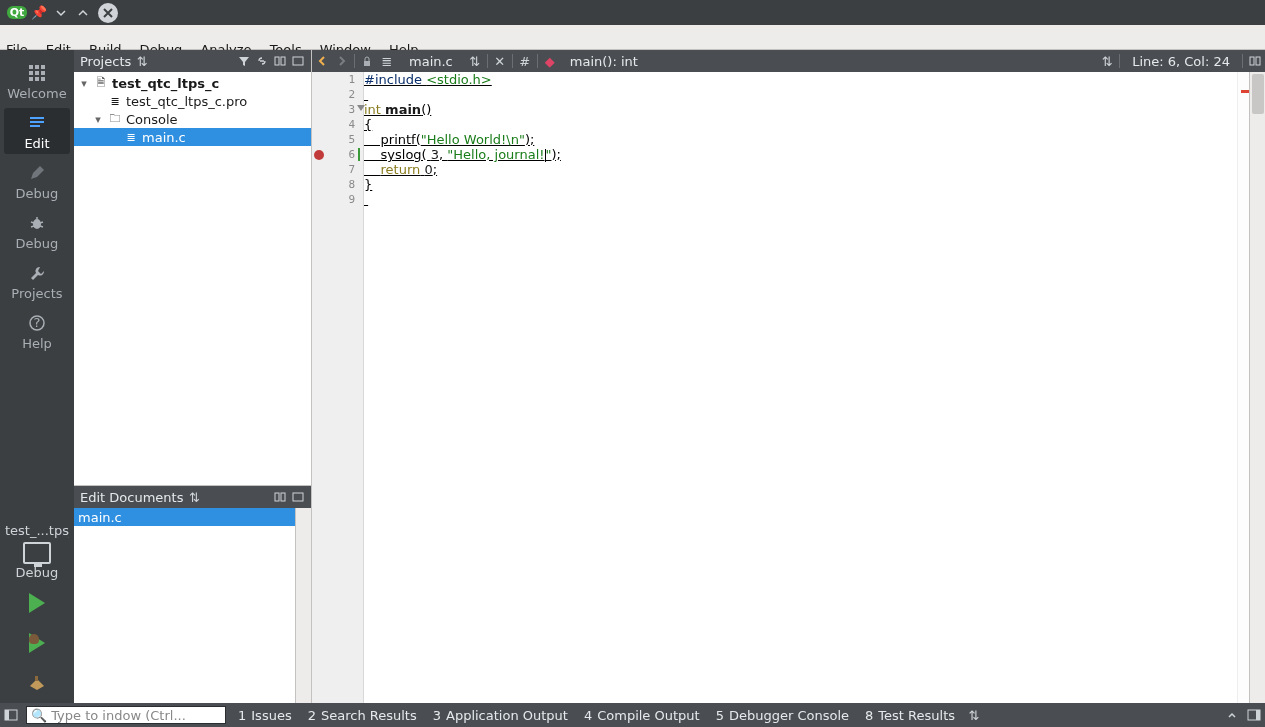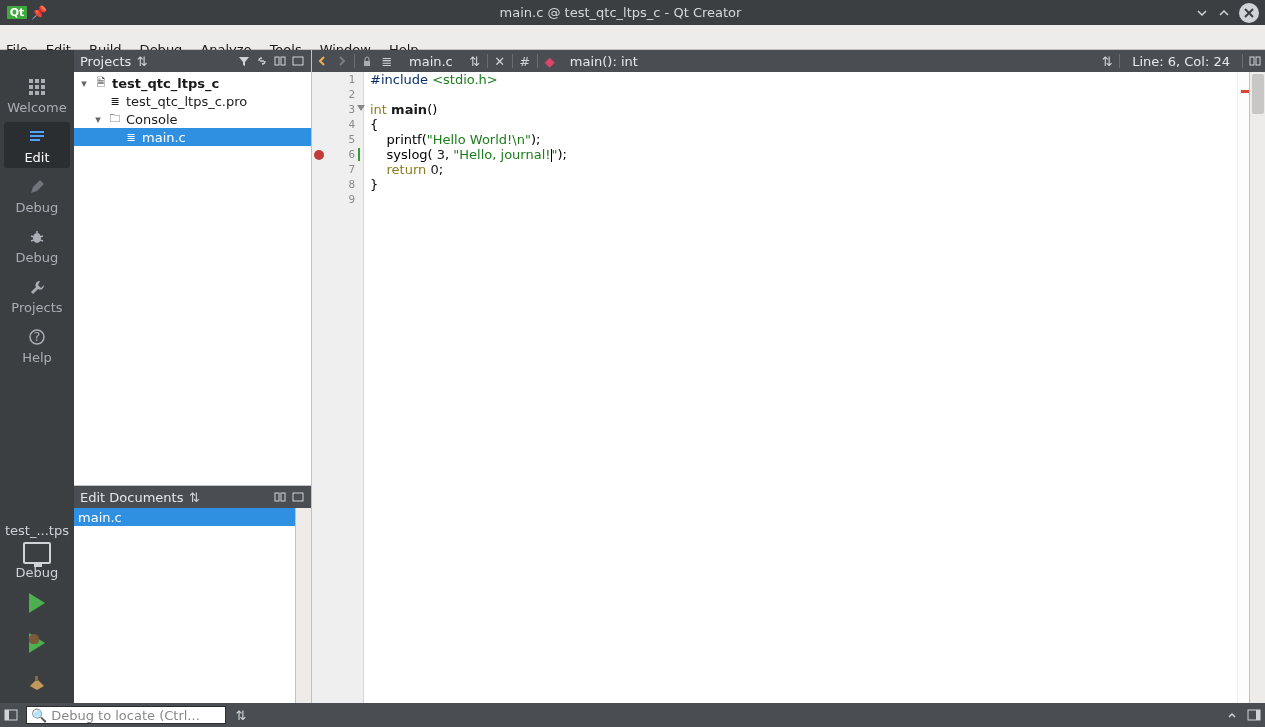--- a/index.html
+++ b/index.html
@@ -1,28 +1,28 @@
 <!DOCTYPE html>
 <html><head>
 <meta charset="utf-8">
 <style>
 * { margin:0; padding:0; box-sizing:border-box; font-family:"DejaVu Sans","Segoe UI",sans-serif; font-size:13px; }
 body { width:1265px; height:727px; background:#fff; overflow:hidden; display:flex; flex-direction:column; position:relative; }
 .titlebar { height:25px; background:#3b3f42; color:#d4d9dc; display:flex; align-items:center; padding:0 6px; }
 .titlebar .title { flex:1; text-align:center; font-size:13px; }
 .tb-icon { width:18px; height:18px; display:flex; align-items:center; justify-content:center; margin:0 2px; color:#cfd4d8; }
 .tb-close { width:20px; height:20px; border-radius:50%; background:#d0d4d8; color:#3b3f42; font-weight:bold; display:flex; align-items:center; justify-content:center; margin-left:4px; }
-.qt-badge { background:#3fa83f; color:#fff; border-radius:1px; padding:0 3px; font-size:11px; font-weight:bold; }
+.qt-badge { background:#3fa83f; color:#fff; border-radius:6px; padding:0 3px; font-size:11px; font-weight:bold; }
 
 .menubar { height:25px; background:#edeceb; border-bottom:1px solid #c4c2c0; display:flex; align-items:center; padding:0 6px; gap:18px; }
 .menubar span { font-size:13px; color:#1a1a1a; cursor:pointer;margin-top:24px; }
 .menubar span u { text-decoration:underline; }
 
 .main { flex:1; display:flex; min-height:0; }
-.modebar { width:74px; background:#3b3f42; color:#cfd4d8; display:flex; flex-direction:column; align-items:center; padding-top:20px; }
+.modebar { width:74px; background:#3b3f42; color:#cfd4d8; display:flex; flex-direction:column; align-items:center; padding-top:6px; }
 .mode-btn { width:66px; height:46px; margin:2px 0; display:flex; flex-direction:column; align-items:center; justify-content:center; font-size:11px; color:#a9afb4; border-radius:3px; }
 .mode-btn.active { background:#2a2e31; color:#fff; }
 .mode-btn .ic { width:22px; height:22px; margin-bottom:2px; display:flex; align-items:center; justify-content:center; }
 .mode-sep { flex:1; }
 .kit-box { width:64px; font-size:11px; color:#cfd4d8; text-align:center; padding:3px 0; }
 .kit-box .monitor { width:28px; height:22px; border:2px solid #cfd4d8; border-radius:2px; margin:4px auto 1px; position:relative; }
 .kit-box .monitor::after { content:""; position:absolute; bottom:-5px; left:9px; width:8px; height:3px; background:#cfd4d8; }
 .run-btn { width:28px; height:28px; margin:6px 0; display:flex; align-items:center; justify-content:center; }
 .triangle { width:0; height:0; border-left:16px solid #4caf50; border-top:10px solid transparent; border-bottom:10px solid transparent; }
 .triangle.dbg { border-left-color:#4caf50; position:relative; }
@@ -54,21 +54,21 @@
 .etb-flex { flex:1; }
 .etb-pos { padding:0 10px; }
 
 .code-wrap { flex:1; display:flex; background:#fff; min-height:0; }
 .gutter { width:52px; background:#efefef; border-right:1px solid #d8d8d8; position:relative; }
 .grow { height:15px; display:flex; align-items:center; justify-content:flex-end; padding-right:8px; font-size:11px; color:#8a8a8a; font-family:monospace; position:relative; }
 .fold-tri { position:absolute; right:-2px; top:3px; width:0; height:0; border-left:4px solid transparent; border-right:4px solid transparent; border-top:6px solid #888; }
 .bp { position:absolute; left:2px; width:10px; height:10px; background:#c23b3b; border-radius:50%; top:3px; }
 .cur-line-mark { position:absolute; right:3px; top:1px; width:2px; height:13px; background:#3a9a3a; }
 
-.code { flex:1; font-family:monospace; font-size:12.5px; line-height:15px; padding-left:6px; padding-top:0; white-space:pre; position:relative; }
+.code { flex:1; font-family:monospace; font-size:12.5px; line-height:15px; padding-top:0; white-space:pre; position:relative;text-decoration:underline; }
 .kw { color:#8a7c1f; }
 .fn { font-weight:bold; color:#1a1a1a; }
 .str { color:#1a7d1a; }
 .inc { color:#1a7d1a; }
 .num { color:#1a1a1a; }
 .pp { color:#0a2f6b; }
 .cursor { display:inline-block; width:1px; height:13px; background:#000; vertical-align:text-bottom; }
 .minimap { width:12px; background:#fdfdfd; border-left:1px solid #eee; position:relative; }
 .mm-mark { position:absolute; right:0; width:8px; height:3px; background:#d43; top:18px; }
 .vscroll { width:16px; background:#edeceb; border-left:1px solid #c4c2c0; }
@@ -83,21 +83,20 @@
 svg { display:block; }
 </style>
 </head>
 <body>
 
 <div class="titlebar">
   <span class="tb-icon">
       <span class="qt-badge">Qt</span>
     </span>
   <span class="tb-icon">📌</span>
-  <div class="title">main.c @ test_qtc_ltps_c - Qt Creator</div>
   <span class="tb-icon">
     <svg width="14" height="14" viewBox="0 0 14 14">
         <path d="M3 5 L7 9 L11 5" stroke="#cfd4d8" stroke-width="1.5" fill="none"></path>
       </svg>
   </span>
   <span class="tb-icon">
     <svg width="14" height="14" viewBox="0 0 14 14">
         <path d="M3 9 L7 5 L11 9" stroke="#cfd4d8" stroke-width="1.5" fill="none"></path>
       </svg>
   </span>
@@ -346,22 +345,30 @@
 
 <div class="statusbar">
   <span class="sb-ic">
       <svg width="14" height="14" viewBox="0 0 14 14">
         <rect x="1" y="2" width="12" height="10" fill="none" stroke="#cfd4d8"></rect>
         <rect x="1" y="2" width="4" height="10" fill="#cfd4d8"></rect>
       </svg>
     </span>
   <div class="locator">
     <span style="margin-right:4px;">🔍</span>
-    <span>Debug to locate (Ctrl...</span>
+    <span>Type to indow (Ctrl...</span>
   </div>
+  <div id="sbtabs" style="display:flex;">
+      <span class="sb-tab"><span class="n">1</span>Issues</span>
+      <span class="sb-tab"><span class="n">2</span>Search Results</span>
+      <span class="sb-tab"><span class="n">3</span>Application Output</span>
+      <span class="sb-tab"><span class="n">4</span>Compile Output</span>
+      <span class="sb-tab"><span class="n">5</span>Debugger Console</span>
+      <span class="sb-tab"><span class="n">8</span>Test Results</span>
+    </div>
   <span class="sb-ic">⇅</span>
   <span class="sb-flex"></span>
   <span class="sb-ic">
       <svg width="12" height="12" viewBox="0 0 12 12">
         <path d="M3 8 L6 5 L9 8" stroke="#cfd4d8" stroke-width="1.5" fill="none"></path>
       </svg>
     </span>
   <span class="sb-ic">
       <svg width="14" height="14" viewBox="0 0 14 14">
         <rect x="1" y="2" width="12" height="10" fill="none" stroke="#cfd4d8"></rect>

